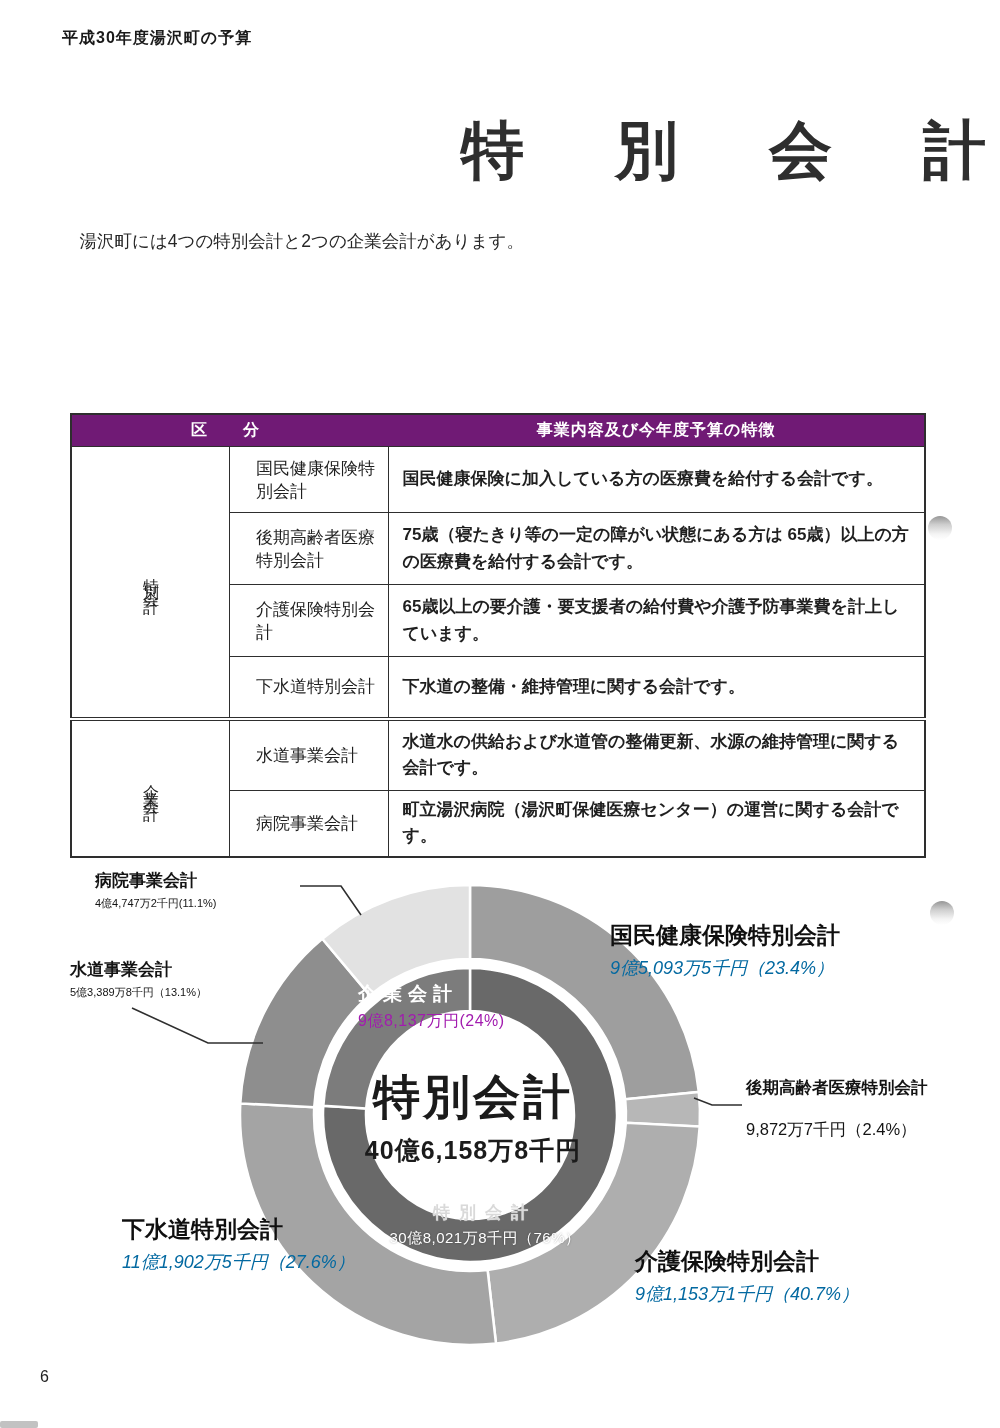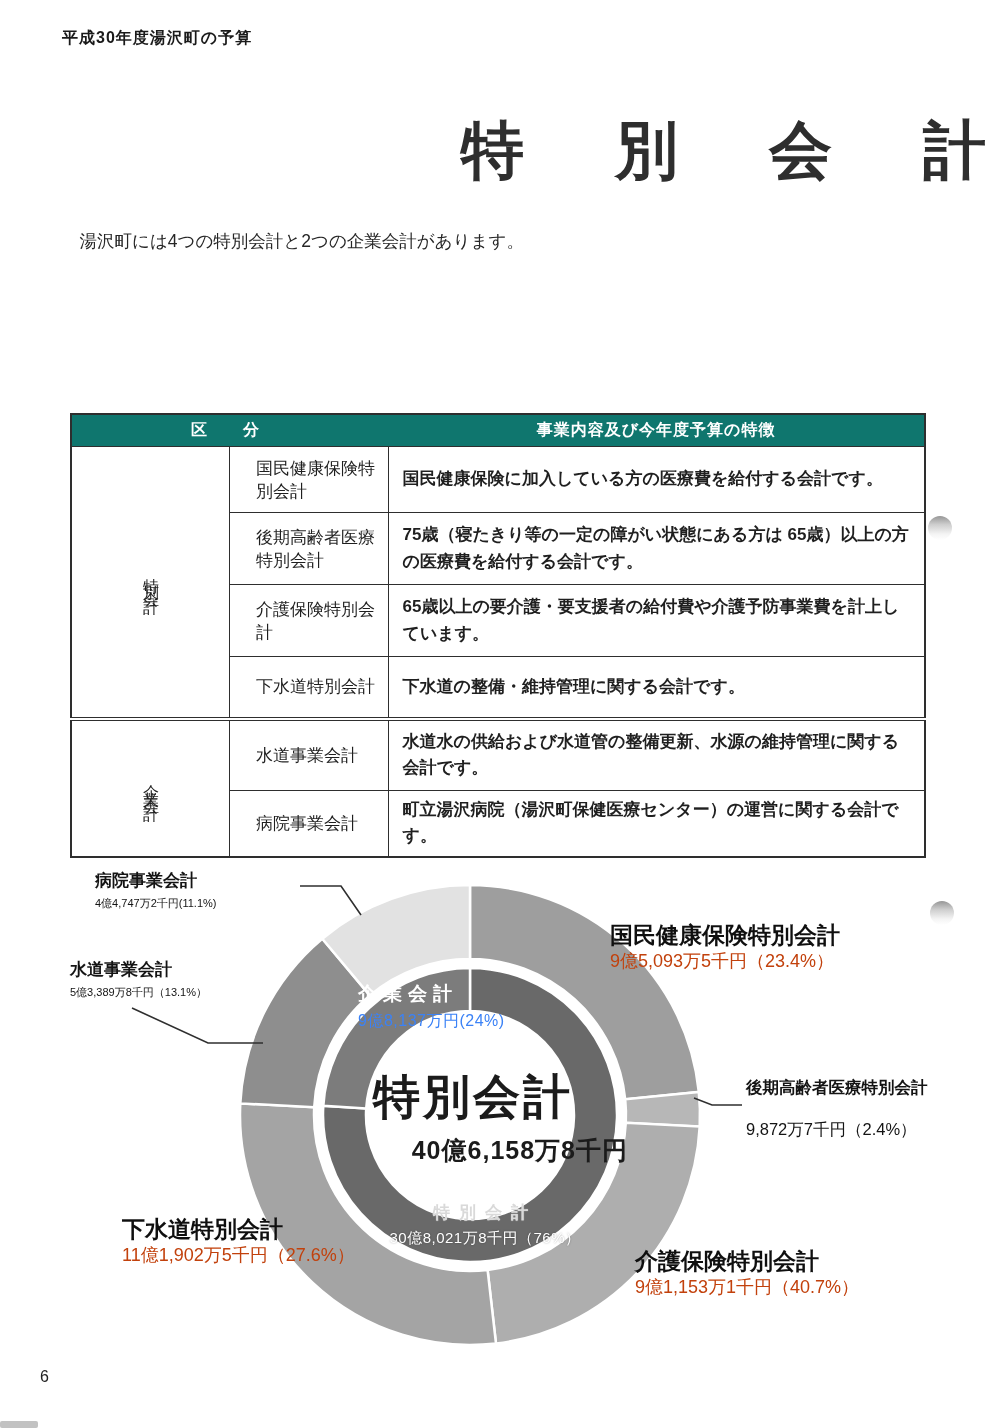--- a/index.html
+++ b/index.html
@@ -14,52 +14,52 @@
   
   .page-title{left:0;top:108px;width:100%;text-align:right;font-size:63px;font-weight:800;
     color:#2e2e2e;letter-spacing:14px;}
   
   .intro{left:62px;top:227px;width:876px;font-size:17.5px;line-height:1.60;color:#262626;
     text-align:justify;}
   .intro p{margin:0;}
   
   table.accounts{position:absolute;left:70px;top:413px;width:852px;border-collapse:collapse;
     table-layout:fixed;}
-  table.accounts th{background:#0f766e;color:#ffffff;font-size:16px;font-weight:bold;
+  table.accounts th{background:#701a75;color:#ffffff;font-size:16px;font-weight:bold;
     height:27px;padding:2px 0;}
   th.th-kubun{width:316px;letter-spacing:10px;}
   th.th-desc{width:536px;letter-spacing:1px;}
   table.accounts td{border:1px solid #2e2e2e;font-size:17px;color:#1f1f1f;}
   table.accounts{border:2px solid #2e2e2e;}
   td.vlabel{width:44px;text-align:center;vertical-align:middle;padding:0;}
   .vtext{display:inline-block;writing-mode:vertical-rl;text-orientation:upright;
     letter-spacing:7px;font-size:16px;color:#1f1f1f;}
   td.name{width:272px;padding:4px 8px 4px 26px;}
   td.desc{padding:6px 14px;line-height:1.55;font-weight:bold;}
   tbody.group2 tr:first-child td{border-top:4px double #2e2e2e;}
   
   .chart{left:0;top:855px;width:1000px;height:573px;}
   .chart svg{position:absolute;left:0;top:0;}
   .chart-label{position:absolute;white-space:nowrap;}
   .lbl-name-sm{font-size:17px;font-weight:bold;color:#141414;line-height:1.3;}
   .lbl-val-sm{font-size:11px;color:#141414;margin-top:4px;line-height:1.3;}
   .lbl-name-lg{font-size:23px;font-weight:bold;color:#0f0f0f;line-height:1.25;}
-  .lbl-val-lg{font-size:18px;color:#c2410c;margin-top:0;line-height:1.3;}
+  .lbl-val-lg{font-size:18px;color:#0369a1;margin-top:7px;line-height:1.3;font-style:italic;}
   .lbl-name-md{font-size:16.5px;font-weight:600;color:#141414;line-height:1.3;}
   .lbl-val-md{font-size:16.5px;color:#141414;margin-top:21px;line-height:1.3;}
   .inner-kigyo .nm{font-size:19px;font-weight:bold;color:#ffffff;letter-spacing:6px;line-height:1.2;}
-  .inner-kigyo .vl{font-size:16px;color:#3b82f6;margin-top:5px;letter-spacing:0.5px;}
+  .inner-kigyo .vl{font-size:16px;color:#a21caf;margin-top:5px;letter-spacing:0.5px;}
   .inner-toku{width:310px;text-align:center;}
   .inner-toku .nm{font-size:17px;font-weight:bold;color:#d9d9d9;letter-spacing:9px;
     text-shadow:0 0 1px #ffffff;line-height:1.2;}
   .inner-toku .vl{font-size:15px;font-weight:normal;color:#ffffff;margin-top:6px;
     text-shadow:0 0 2px rgba(0,0,0,.35);letter-spacing:0.5px;}
   .center-label{width:310px;text-align:center;}
   .center-label .nm{font-size:47px;font-weight:900;color:#1b1b1b;letter-spacing:3px;line-height:1.1;}
-  .center-label .vl{font-size:25px;font-weight:800;color:#1b1b1b;margin-top:11px;letter-spacing:1px;text-align:right;}
+  .center-label .vl{font-size:25px;font-weight:800;color:#1b1b1b;margin-top:11px;letter-spacing:1px;}
   
   .hole{width:24px;height:24px;border-radius:50%;
     background:linear-gradient(180deg,#969696 0%,#cdcdcd 35%,#f4f4f4 75%,#ffffff 100%);}
   .hole-1{left:928px;top:516px;}
   .hole-2{left:930px;top:901px;}
   .page-number{left:40px;top:1368px;font-size:16px;color:#222;}
   .scan-smudge{left:0;top:1421px;width:38px;height:7px;background:#8f8f8f;opacity:.55;border-radius:2px;}
 </style>
 </head>
 <body>

